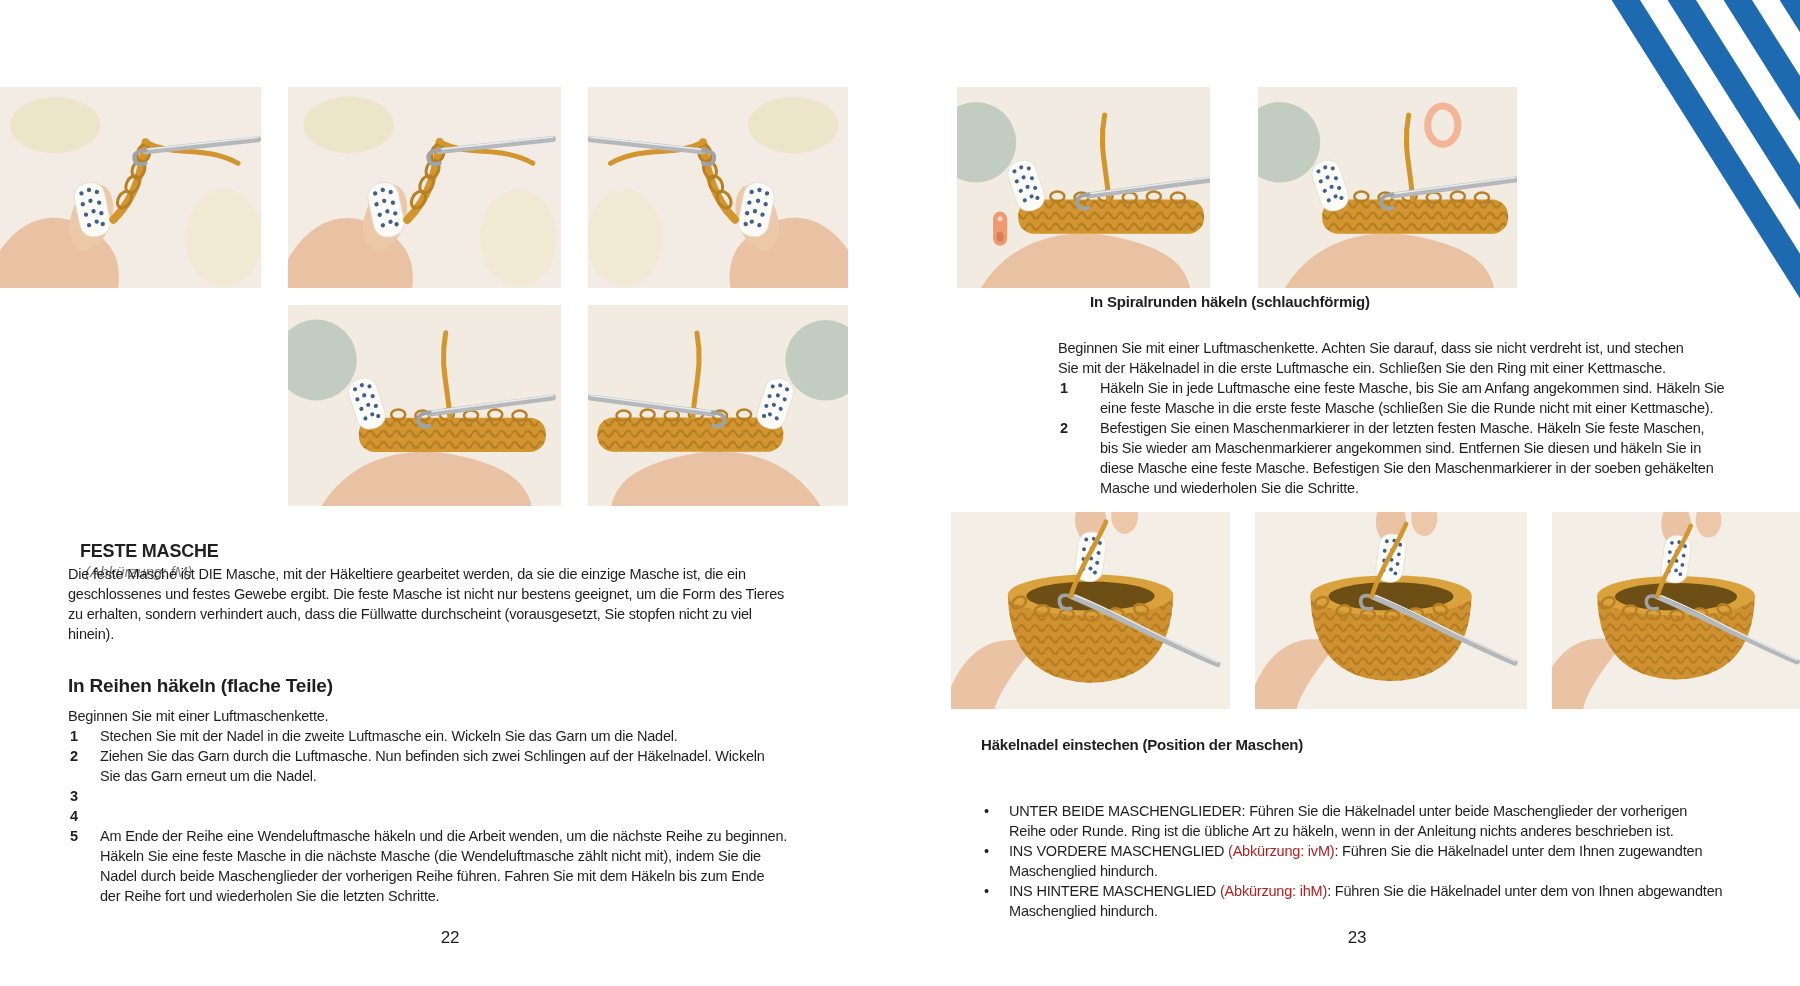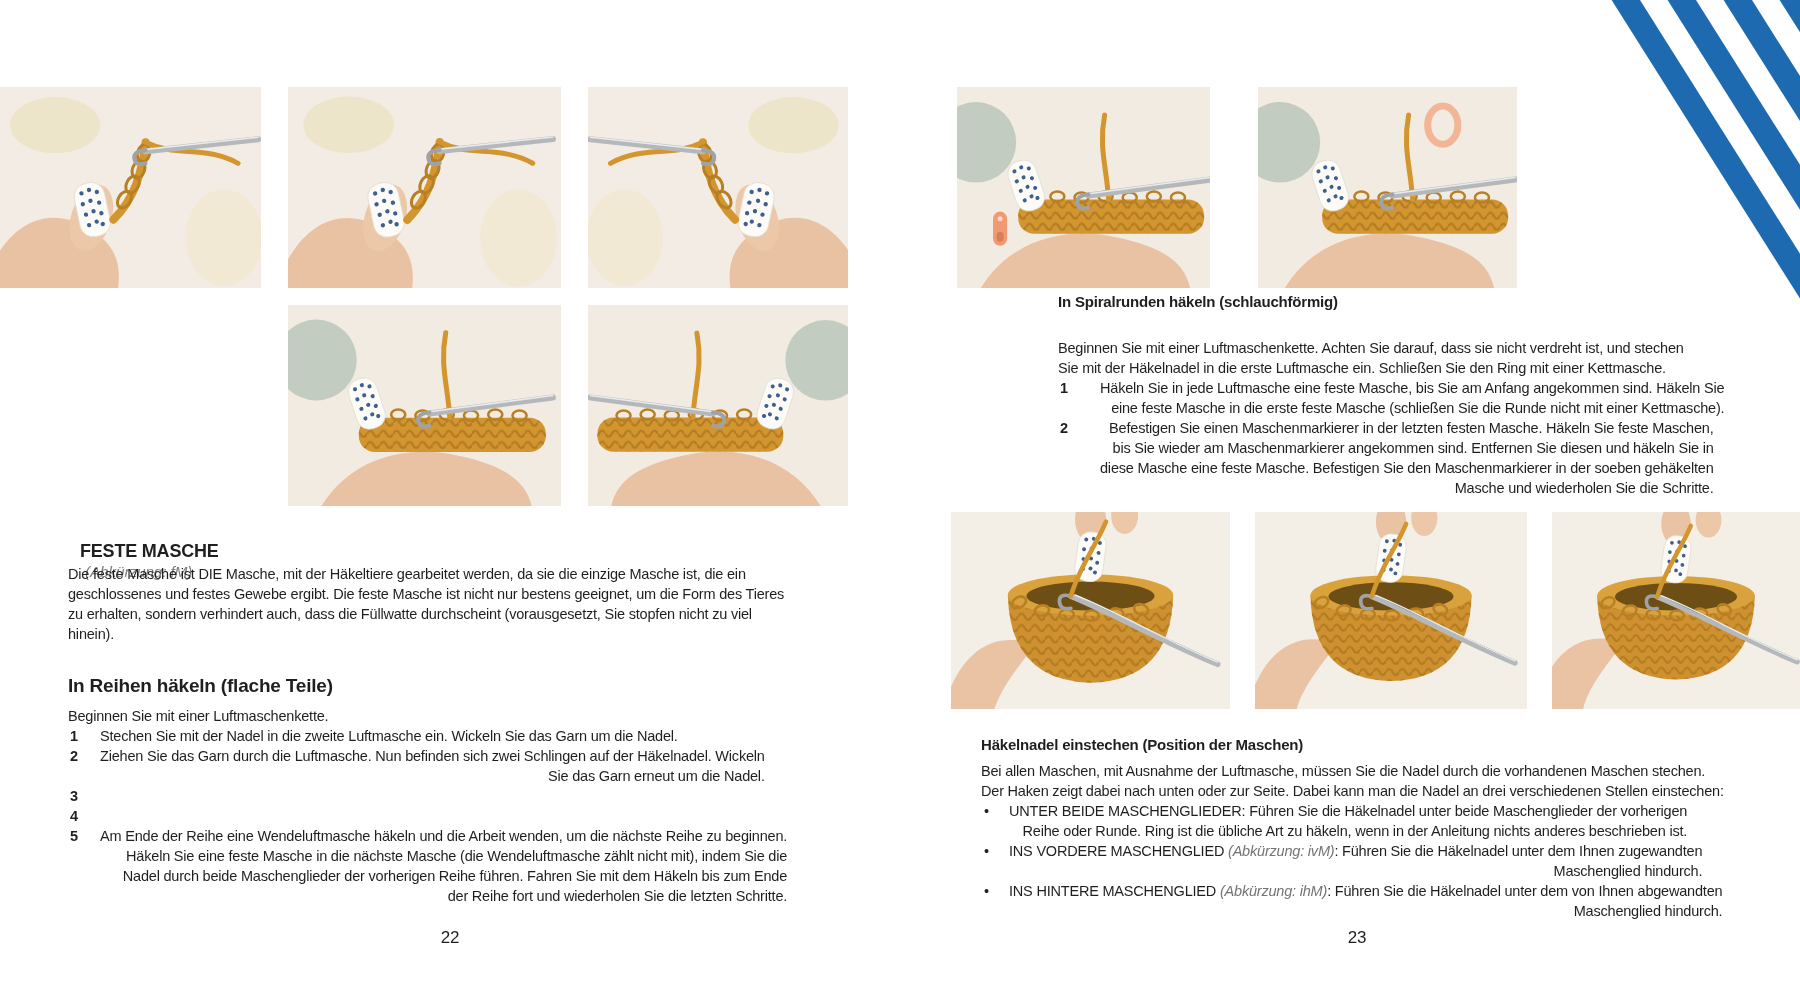--- a/index.html
+++ b/index.html
@@ -9,23 +9,23 @@
   .photo svg{display:block;width:100%;height:100%;}
   .txt{position:absolute;font-size:14.5px;line-height:20px;letter-spacing:-0.2px;white-space:pre-line;}
   .title-main{font-size:18px;font-weight:bold;letter-spacing:-0.2px;}
   .title-abbr{font-size:15.5px;font-style:italic;font-weight:normal;color:#7e7e7e;margin-left:5px;}
   .subhead{font-size:19px;font-weight:bold;}
   .sechead{font-size:15px;font-weight:bold;}
   .steps{position:absolute;font-size:14.5px;line-height:20px;letter-spacing:-0.2px;}
   .steprow{display:flex;align-items:flex-start;}
   .stepnum{flex:0 0 30px;font-weight:bold;}
   .stepnum.wide{flex:0 0 40px;}
-  .steptext{white-space:pre-line;text-align:right;}
+  .steptext{white-space:pre-line;}
   .bulletmark{flex:0 0 25px;}
-  .inl-abbr{font-style:italic;color:#737373;margin-top:24px;}
+  .inl-abbr{color:#b91c1c;margin-top:24px;}
   .pagenum{position:absolute;transform:translateX(-50%);font-size:17px;letter-spacing:-0.2px;}
   .stripes{position:absolute;top:0;right:0;width:300px;height:300px;}
 </style>
 </head>
 <body>
 
 <div id="spread">
 
   <svg width="0" height="0" style="position:absolute" aria-hidden="true">
     <defs>
@@ -192,21 +192,21 @@
       </g>
     </svg>
   </div>
   <div class="photo" style="left:1258px;top:87px;width:259px;height:201px;">
     <svg viewBox="0 0 270 200" preserveAspectRatio="xMidYMid slice">
       <use href="#sc-strip"></use>
       <ellipse cx="190" cy="38" rx="15" ry="19" fill="none" stroke="#f2ab88" stroke-width="7" opacity="0.85"></ellipse>
     </svg>
   </div>
 
-  <div class="txt sechead" style="left:1058px;top:292px;">In Spiralrunden häkeln (schlauchförmig)</div>
+  <div class="txt sechead" style="left:1090px;top:292px;">In Spiralrunden häkeln (schlauchförmig)</div>
   <div class="txt" style="left:1058px;top:338px;width:720px;">Beginnen Sie mit einer Luftmaschenkette. Achten Sie darauf, dass sie nicht verdreht ist, und stechen
 Sie mit der Häkelnadel in die erste Luftmasche ein. Schließen Sie den Ring mit einer Kettmasche.</div>
 
   <div class="steps" style="left:1060px;top:378px;width:720px;">
     <div class="steprow">
       <div class="stepnum wide">1</div>
       <div class="steptext">Häkeln Sie in jede Luftmasche eine feste Masche, bis Sie am Anfang angekommen sind. Häkeln Sie
 eine feste Masche in die erste feste Masche (schließen Sie die Runde nicht mit einer Kettmasche).</div>
     </div>
     <div class="steprow">
@@ -228,22 +228,20 @@
         <use href="#sc-bowl"></use>
       </svg>
   </div>
   <div class="photo" style="left:1552px;top:512px;width:248px;height:197px;">
     <svg viewBox="0 0 270 200" preserveAspectRatio="xMidYMid slice">
         <use href="#sc-bowl"></use>
       </svg>
   </div>
 
   <div class="txt sechead" style="left:981px;top:735px;">Häkelnadel einstechen (Position der Maschen)</div>
-  <div class="txt" style="left:981px;top:761px;width:790px;">Bei allen Maschen, mit Ausnahme der Luftmasche, müssen Sie die Nadel durch die vorhandenen Maschen stechen.
-Der Haken zeigt dabei nach unten oder zur Seite. Dabei kann man die Nadel an drei verschiedenen Stellen einstechen:</div>
 
   <div class="steps" style="left:984px;top:801px;width:790px;">
     <div class="steprow">
       <div class="bulletmark">•</div>
       <div class="steptext"><span>UNTER BEIDE MASCHENGLIEDER</span><span class="inl-abbr"></span><span>: Führen Sie die Häkelnadel unter beide Maschenglieder der vorherigen
 Reihe oder Runde. Ring ist die übliche Art zu häkeln, wenn in der Anleitung nichts anderes beschrieben ist.</span></div>
     </div>
     <div class="steprow">
       <div class="bulletmark">•</div>
       <div class="steptext"><span>INS VORDERE MASCHENGLIED </span><span class="inl-abbr">(Abkürzung: ivM)</span><span>: Führen Sie die Häkelnadel unter dem Ihnen zugewandten

